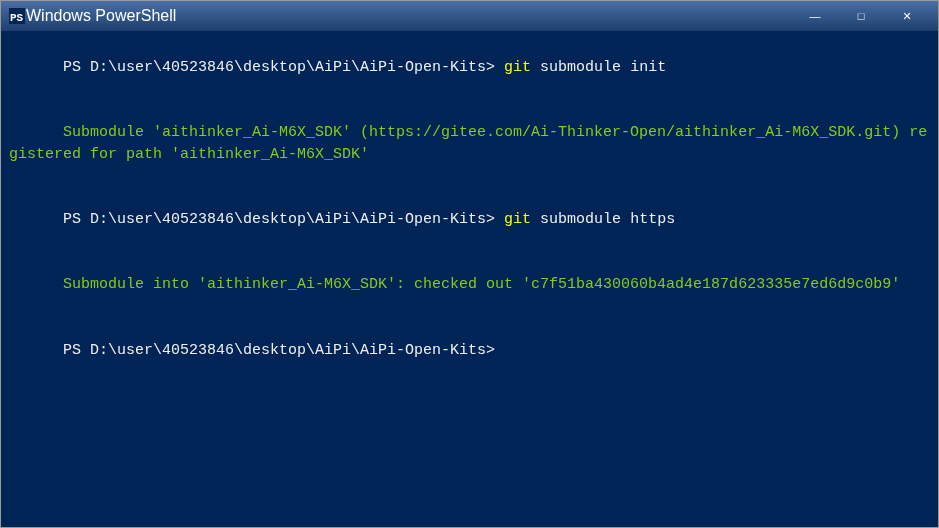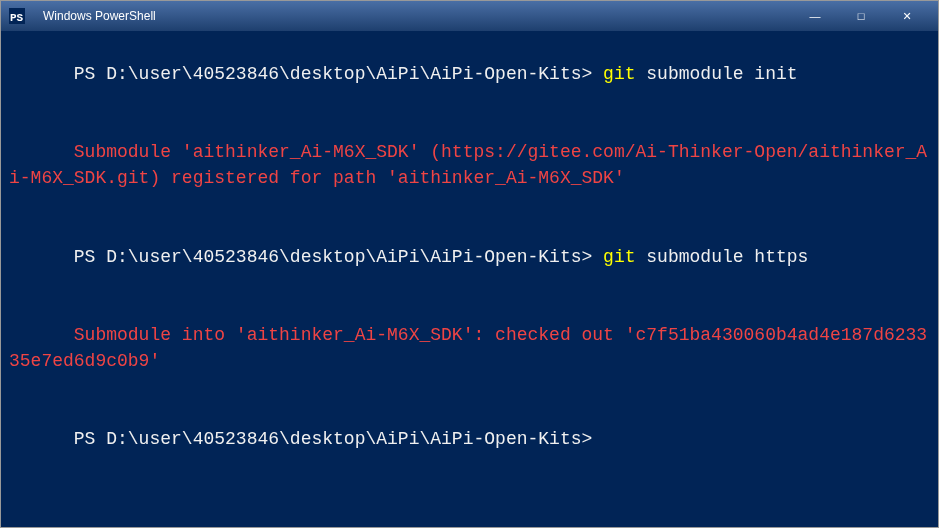--- a/index.html
+++ b/index.html
@@ -30,35 +30,35 @@
       display: flex;
       align-items: center;
       padding: 0 8px;
       flex-shrink: 0;
       user-select: none;
     }
 
     .title-bar-icon {
       width: 16px;
       height: 16px;
-      margin-right: 18px;
+      margin-right: 1px;
       display: flex;
       align-items: flex-end;
       justify-content: center;
     }
 
     .title-bar-icon svg {
       width: 16px;
       height: 16px;
     }
 
     .title-bar-text {
       color: white;
       font-family: 'Segoe UI', Arial, sans-serif;
-      font-size: 12px;
+      font-size: 16px;
       font-weight: 400;
       flex: 1;
     }
 
     .title-bar-controls {
       display: flex;
       gap: 0;
     }
 
     .title-bar-btn {
@@ -72,21 +72,21 @@
       display: flex;
       align-items: center;
       justify-content: center;
       font-family: 'Segoe UI', Arial, sans-serif;
     }
 
     .terminal-body {
       flex: 1;
       background: #012456;
       color: #f0f0f0;
-      font-size: 18px;
+      font-size: 15px;
       line-height: 1.45;
       padding: 4px 8px;
       overflow: hidden;
       font-family: 'Courier New', Courier, monospace;
     }
 
     .line {
       white-space: pre-wrap;
       word-break: break-all;
     }
@@ -97,21 +97,21 @@
 
     .git-cmd {
       color: #ffff00;
     }
 
     .git-args {
       color: #f0f0f0;
     }
 
     .normal-text {
-      color: #ef4444;
+      color: #84cc16;
     }
 
     .empty-area {
       flex: 1;
     }
   </style>
 </head>
 <body>
 
 <div class="window">

